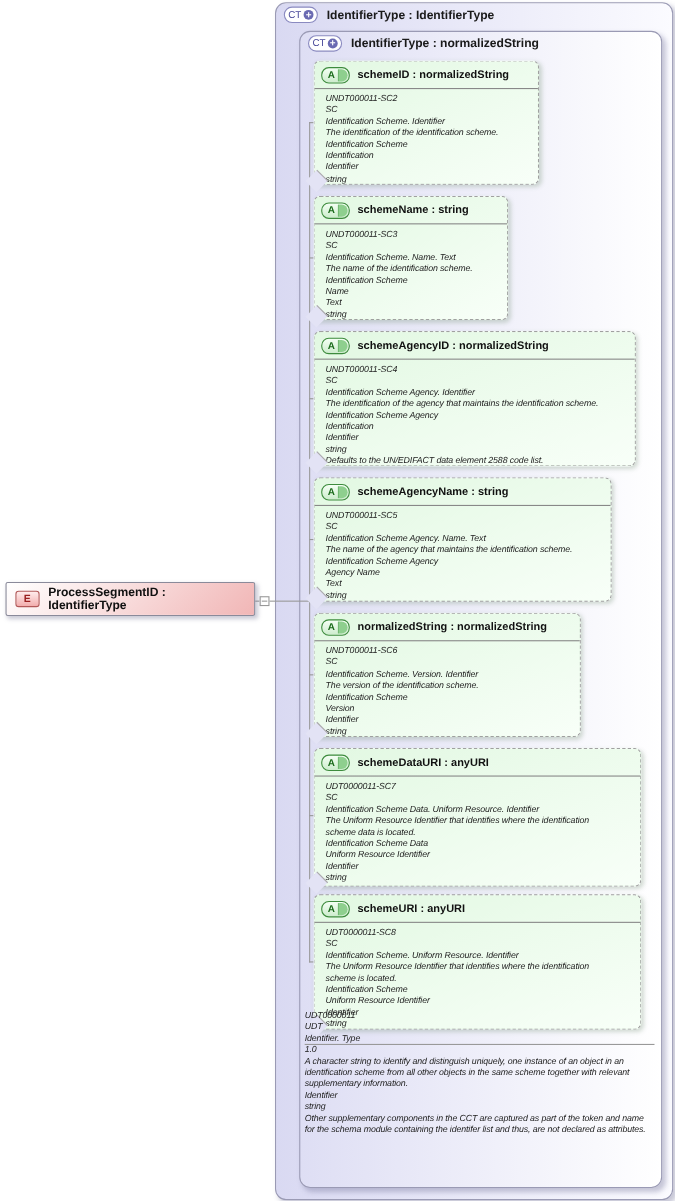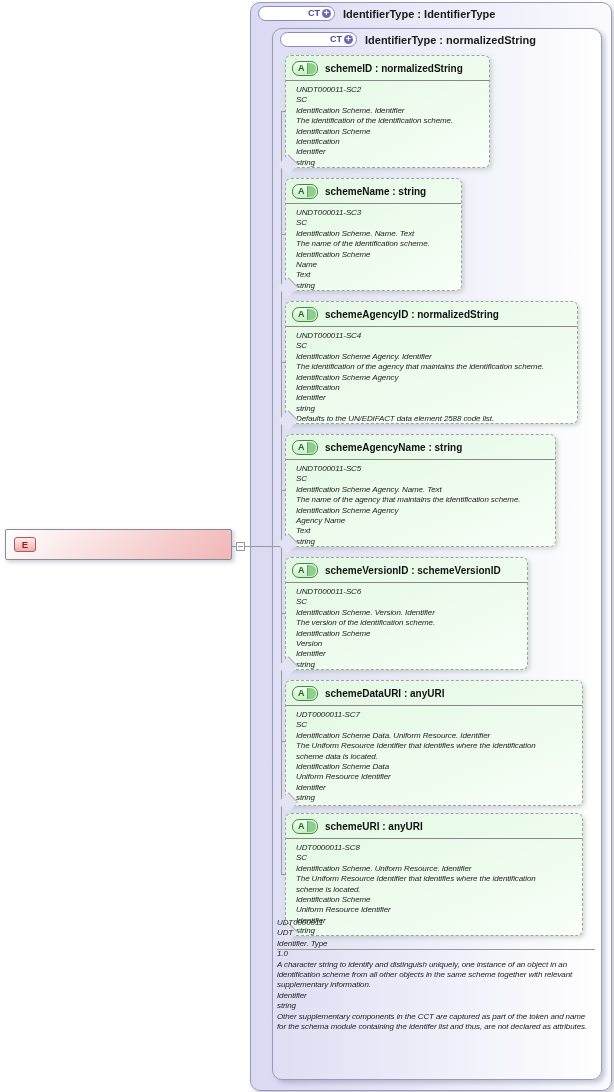--- a/index.html
+++ b/index.html
@@ -14,21 +14,21 @@
   #inner-ct{left:272px;top:28px;width:328px;height:1050px;
             background:linear-gradient(to right,#dedef4,#ffffff);}
   .ct-head{position:absolute;display:flex;align-items:center;gap:8px;}
   #outer-head{left:258px;top:6px;}
   #inner-head{left:280px;top:32px;}
   .ct-title{font-size:11px;font-weight:bold;color:#1a1a1a;text-align:right;}
 
   
   .badge-ct{height:13px;padding:0 3px;border:1px solid #8a8ac0;border-radius:8px;
             background:#fff;display:inline-flex;align-items:center;gap:2px;}
-  .badge-ct .ct-txt{font-size:9px;font-weight:bold;color:#4a4a9a;line-height:13px;margin-left:46px;}
+  .badge-ct .ct-txt{font-size:9px;font-weight:normal;color:#4a4a9a;line-height:13px;}
   .badge-ct .plus{width:9px;height:9px;border-radius:50%;background:#6a6ab2;color:#fff;
                   font-size:9px;font-weight:bold;line-height:9px;text-align:center;}
   .badge-e{width:20px;height:13px;border:1px solid #b25858;border-radius:3px;
            background:linear-gradient(#ffecec,#f2adad);color:#991f1f;font-size:9.5px;
            font-weight:bold;display:inline-flex;align-items:center;justify-content:center;}
   .badge-a{width:24px;height:13px;border:1px solid #3d8b3d;border-radius:7px;
            background:linear-gradient(#f4fff4,#cdeccd);position:relative;flex:0 0 auto;}
   .badge-a .a-txt{position:absolute;left:5px;top:0;font-size:9px;font-weight:bold;
                   color:#1a6a1a;line-height:13px;}
   .badge-a .a-tab{position:absolute;right:1px;top:1px;bottom:1px;width:8px;
@@ -109,20 +109,21 @@
   <div class="hline" style="left:281px;top:111px;width:4px;"></div>
   <div class="hline" style="left:281px;top:234px;width:4px;"></div>
   <div class="hline" style="left:281px;top:362px;width:4px;"></div>
   <div class="hline" style="left:281px;top:490px;width:4px;"></div>
   <div class="hline" style="left:281px;top:613px;width:4px;"></div>
   <div class="hline" style="left:281px;top:741px;width:4px;"></div>
   <div class="hline" style="left:281px;top:874px;width:4px;"></div>
 
   <div id="element-box">
     <span class="badge-e">E</span>
+    <span class="el-title">ProcessSegmentID : IdentifierType</span>
   </div>
 
   <div class="attr a1">
     <div class="attr-head">
       <span class="badge-a">
           <span class="a-txt">A</span>
           <span class="a-tab"></span>
         </span>
       <span class="attr-title">schemeID : normalizedString</span>
     </div>
@@ -190,21 +191,21 @@
 Text
 string</div>
   </div>
 
   <div class="attr a5">
     <div class="attr-head">
       <span class="badge-a">
           <span class="a-txt">A</span>
           <span class="a-tab"></span>
         </span>
-      <span class="attr-title">schemeVersionID : schemeVersionID</span>
+      <span class="attr-title">normalizedString : normalizedString</span>
     </div>
     <div class="attr-body">UNDT000011-SC6
 SC
 Identification Scheme. Version. Identifier
 The version of the identification scheme.
 Identification Scheme
 Version
 Identifier
 string</div>
   </div>

